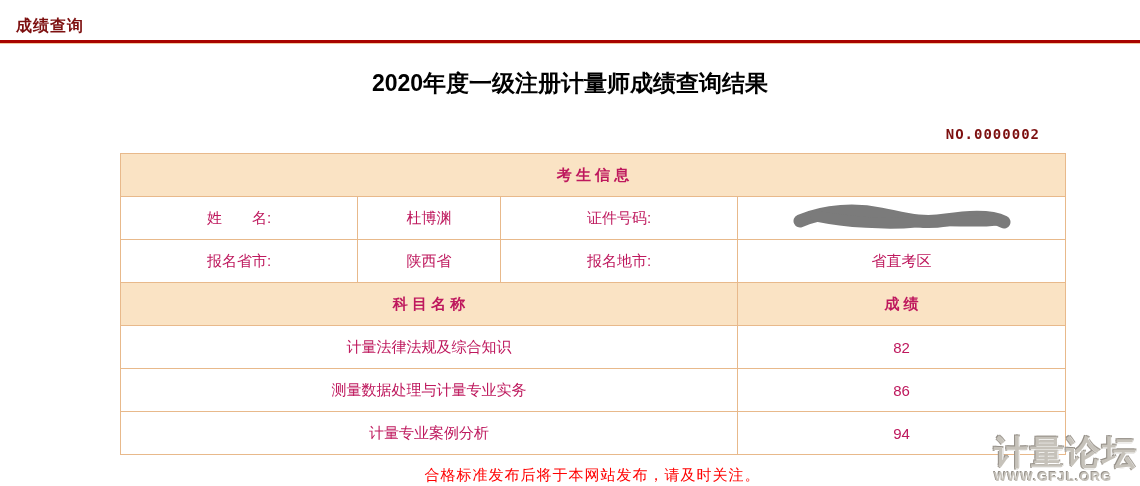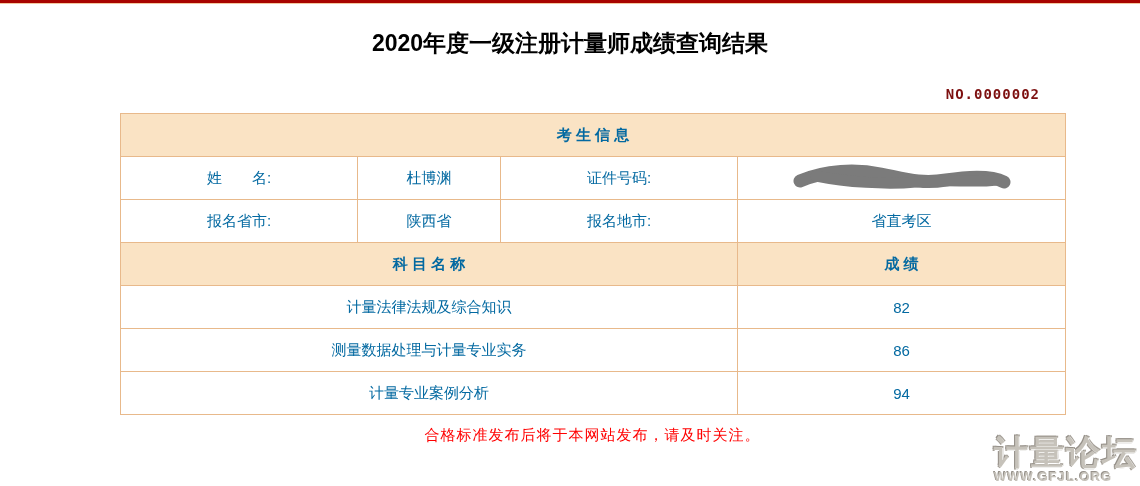--- a/index.html
+++ b/index.html
@@ -18,40 +18,43 @@
 
   
   .content{margin-left:120px;width:945px;}
   .serial{margin-top:28px;height:18px;text-align:right;padding-right:25px;
           font-family:"DejaVu Sans Mono","Liberation Mono",monospace;
           font-size:14px;font-weight:bold;color:#7d1010;letter-spacing:1px;}
 
   
   table.result{border-collapse:collapse;table-layout:fixed;width:945px;margin-top:9px;}
   table.result td{border:1px solid #e8b98b;text-align:center;height:42px;
-                  font-size:15px;color:#0369a1;padding:0;}
+                  font-size:15px;color:#be185d;padding:0;}
   td.section{background:#fae3c4;font-weight:bold;color:#241505;font-size:15px;}
   .scribble-wrap{display:inline-block;vertical-align:middle;line-height:0;}
 
   
   .notice{margin-top:11px;text-align:center;color:#ff0000;font-size:15px;letter-spacing:1px;}
 
   
   .watermark{position:absolute;right:2px;bottom:2px;text-align:left;
              color:#c6c2ba;font-weight:bold;user-select:none;}
   .wm-name{font-size:34px;line-height:32px;letter-spacing:2px;
            text-shadow:1px 1px 0 #ffffff,-1px -1px 0 #96918a,1px -1px 0 #a6a199,-1px 1px 0 #a6a199;}
   .wm-url{font-size:13px;letter-spacing:1px;margin-top:1px;
           text-shadow:1px 1px 0 #ffffff,-1px -1px 0 #96918a;}
 </style>
 </head>
 <body>
 
 <div class="page">
 
+  <div class="topbar">
+    <span class="breadcrumb">成绩查询</span>
+  </div>
   <div class="rule-dark"></div>
   <div class="rule-light"></div>
 
   <h1 class="title">2020年度一级注册计量师成绩查询结果</h1>
 
   <div class="content">
 
     <div class="serial">NO.0000002</div>
 
     <table class="result">

